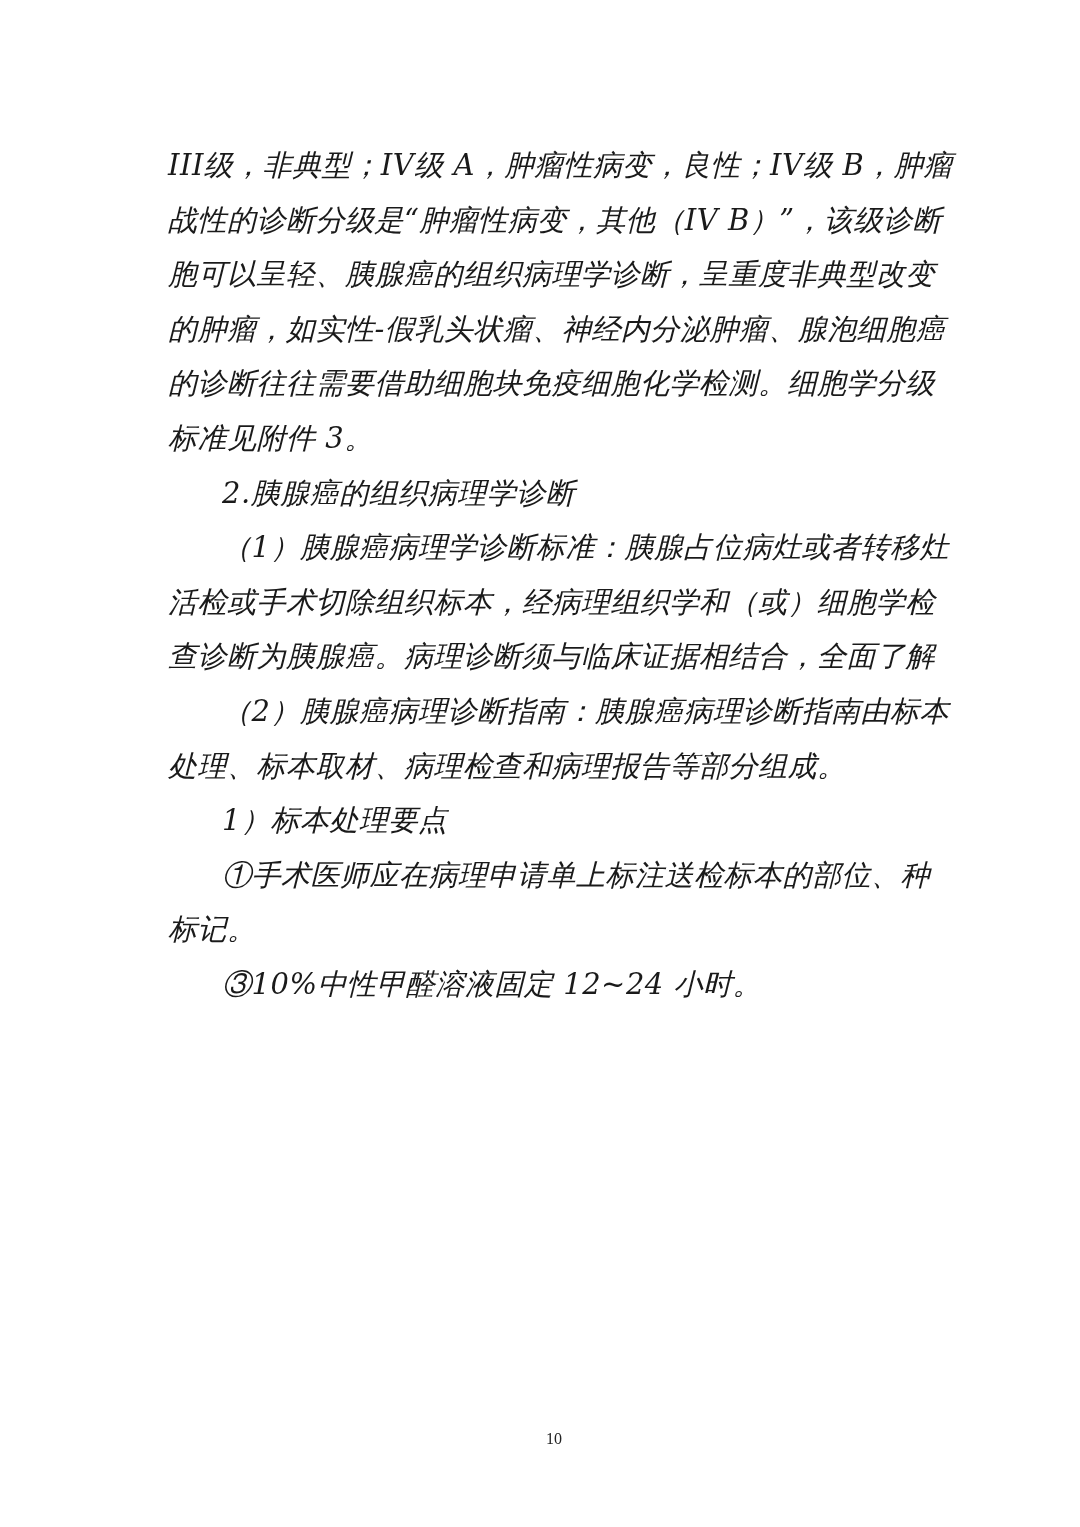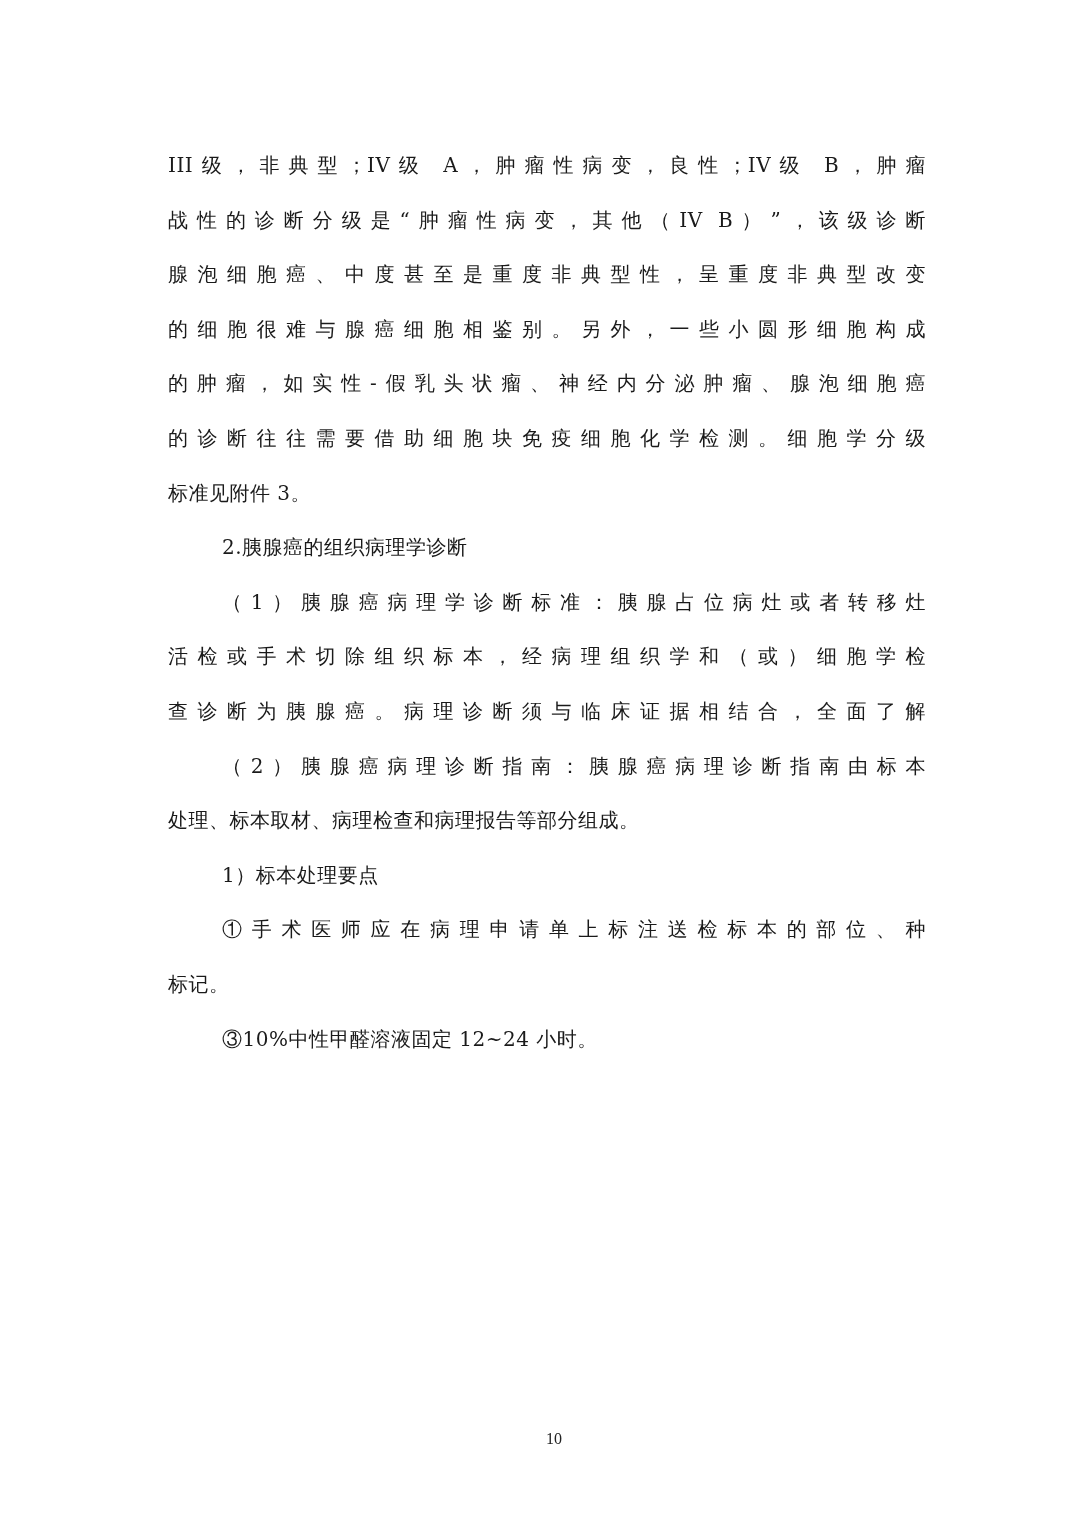--- a/index.html
+++ b/index.html
@@ -18,25 +18,26 @@
   .page {
     position: absolute;
     left: 168px;
     top: 138px;
     width: 758px;
   }
   .line {
     display: block;
     height: 54.6px;
     line-height: 54.6px;
-    font-size: 20px;
+    font-size: 29px;
     white-space: nowrap;
     text-align: justify;
     text-align-last: justify;
     letter-spacing: 0.5px;
+    font-style: italic;
   }
   .line.last {
     text-align-last: left;
   }
   .line.indent-small {
     padding-left: 54px;
   }
   .page-number {
     position: absolute;
     left: 14px;
@@ -49,22 +50,21 @@
   }
 </style>
 </head>
 <body>
 
 <div class="page">
 
   <div>
     <span class="line">III级，非典型；IV级 A，肿瘤性病变，良性；IV级 B，肿瘤</span>
     <span class="line">战性的诊断分级是“肿瘤性病变，其他（IV B）”，该级诊断</span>
-    <span class="line">腺泡细胞癌、中度甚至是重度非典型性，呈重度非典型改变</span>
-    <span class="line">的细胞很难与腺癌细胞相鉴别。另外，一些小圆形细胞构成</span>
+    <span class="line">胞可以呈轻、胰腺癌的组织病理学诊断，呈重度非典型改变</span>
     <span class="line">的肿瘤，如实性-假乳头状瘤、神经内分泌肿瘤、腺泡细胞癌</span>
     <span class="line">的诊断往往需要借助细胞块免疫细胞化学检测。细胞学分级</span>
     <span class="line last">标准见附件 3。</span>
   </div>
 
   <div>
     <span class="line last indent-small">2.胰腺癌的组织病理学诊断</span>
   </div>
 
   <div>

